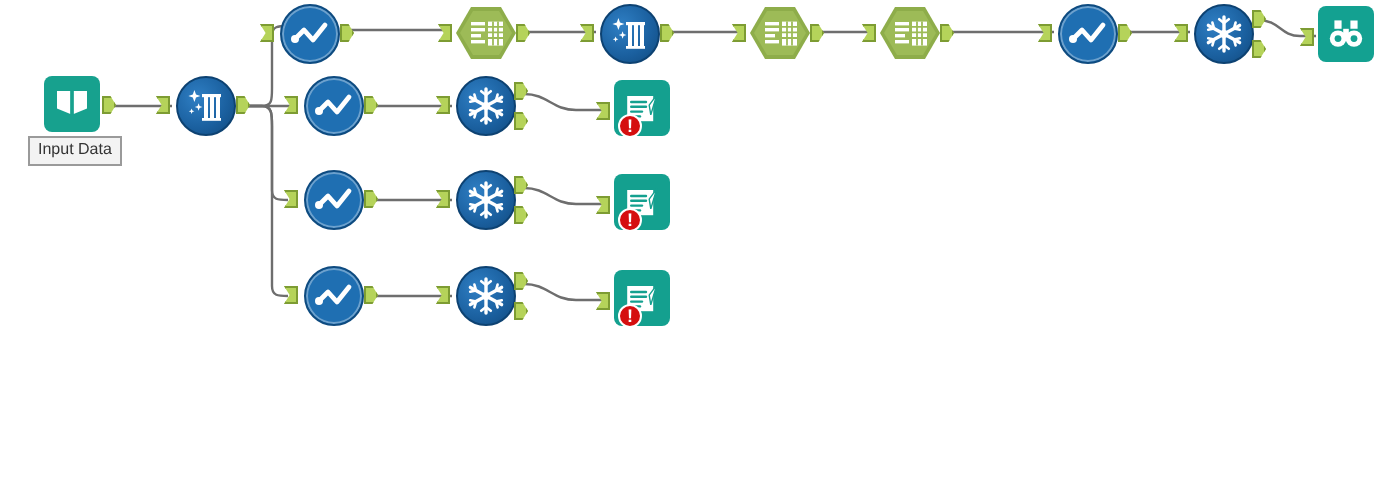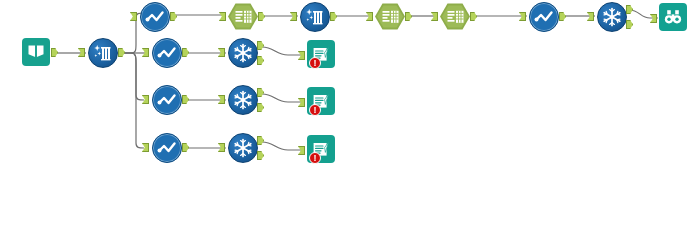--- a/index.html
+++ b/index.html
@@ -129,20 +129,21 @@
   <div class="node" style="left:22px;top:38px;">
     <div class="sq book">
       <svg width="20" height="20" viewBox="0 0 20 20">
         <path d="M2.5 3.5 L9.2 3.5 L9.2 15 L2.5 12.3 Z" fill="#ffffff"></path>
         <path d="M17.5 3.5 L10.8 3.5 L10.8 15 L17.5 12.3 Z" fill="#ffffff"></path>
         <rect x="9.2" y="3.5" width="1.6" height="11.5" fill="#17a18e"></rect>
       </svg>
     </div>
     <div class="anchor out" style="left:29px;top:10px;"></div>
   </div>
+  <div class="tool-label" style="left:14px;top:68px;">Input Data</div>
 
   <div class="node" style="left:88px;top:38px;">
     <div class="anchor in" style="left:-10px;top:10px;"></div>
     <div class="circ dc">
       <svg width="24" height="24" viewBox="0 0 24 24">
         <g fill="#ffffff">
           <rect x="11" y="6" width="2" height="13" rx="0.5"></rect>
           <rect x="14" y="6" width="2" height="13" rx="0.5"></rect>
           <rect x="17" y="6" width="2" height="13" rx="0.5"></rect>
           <rect x="10" y="6" width="9.5" height="1.6"></rect>

